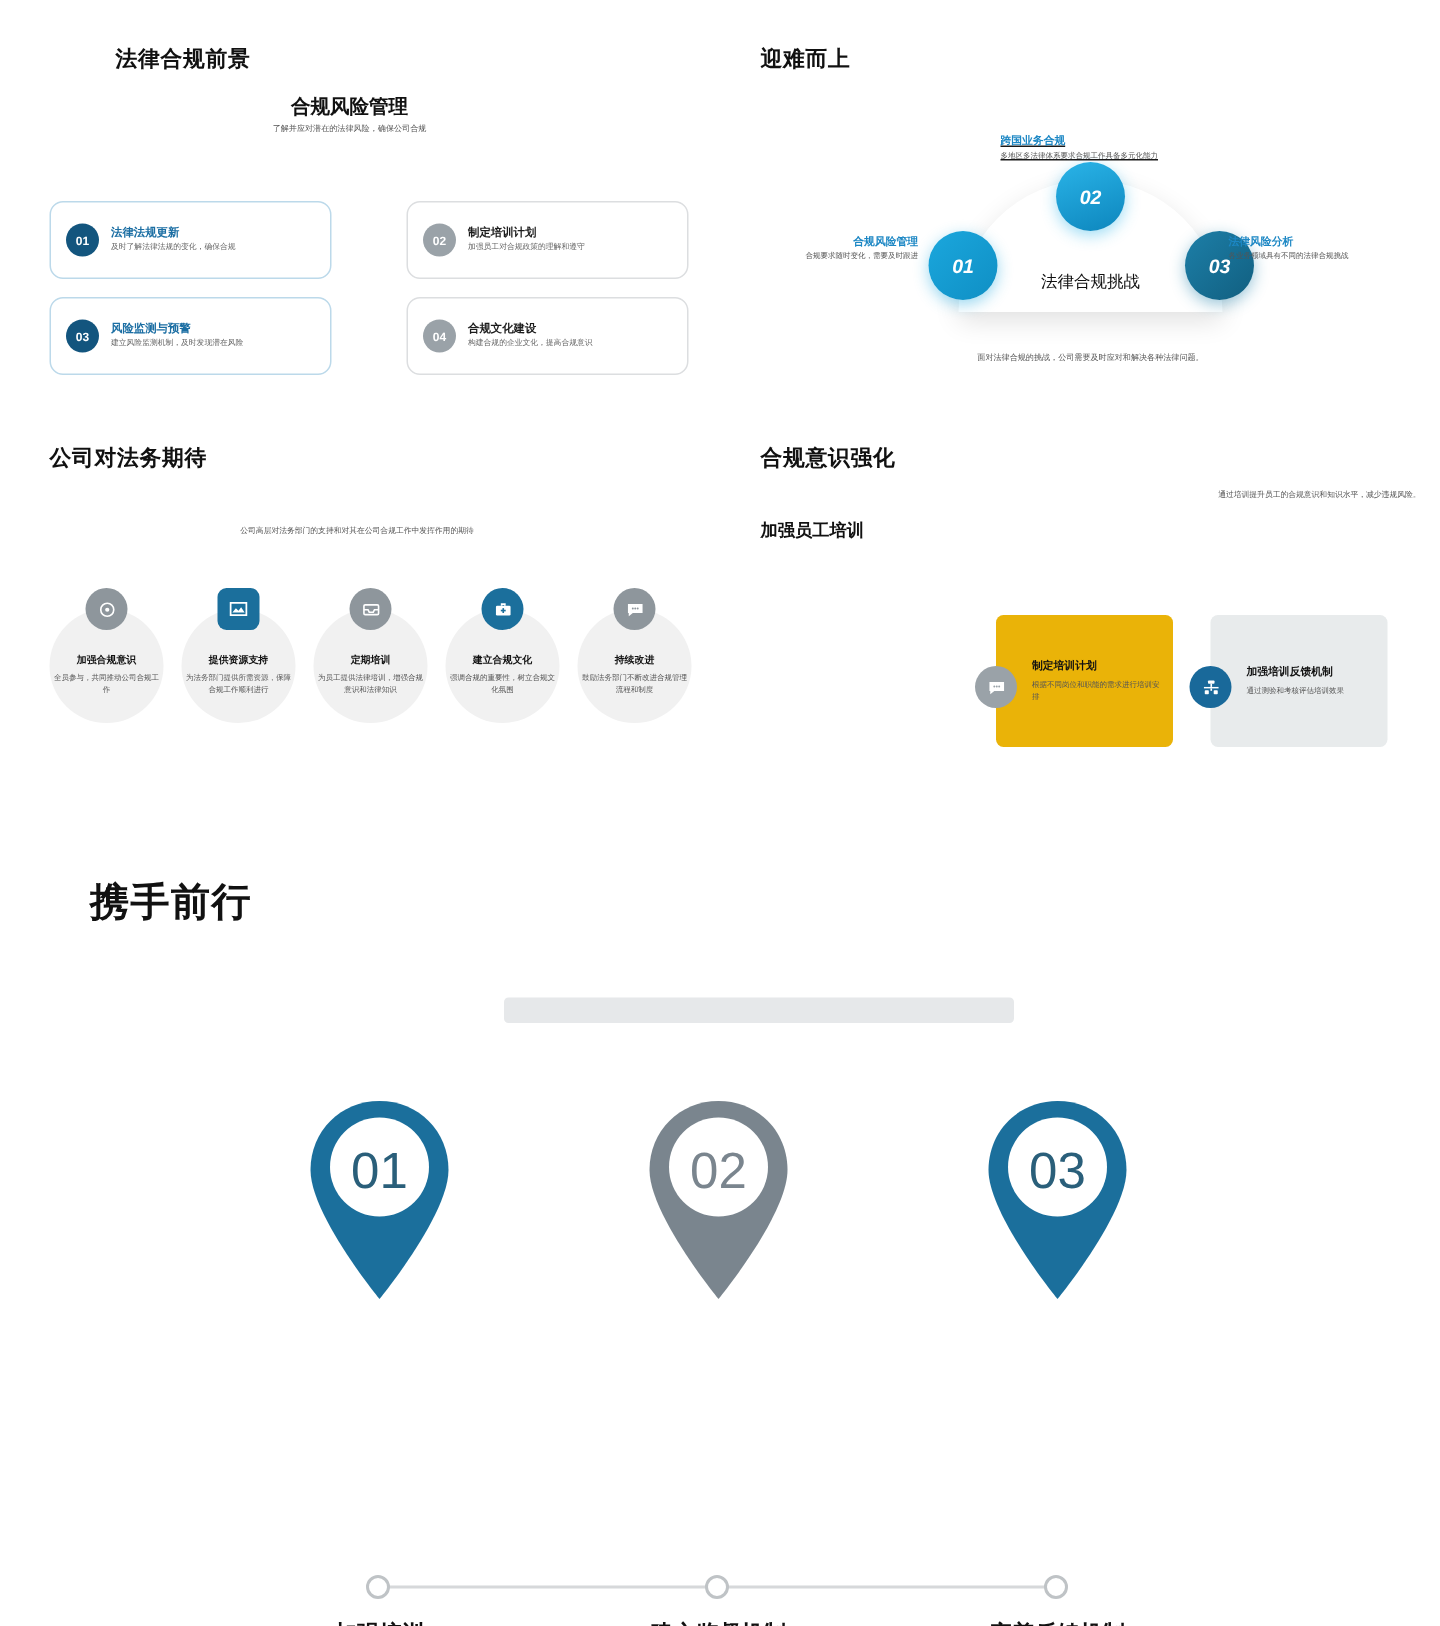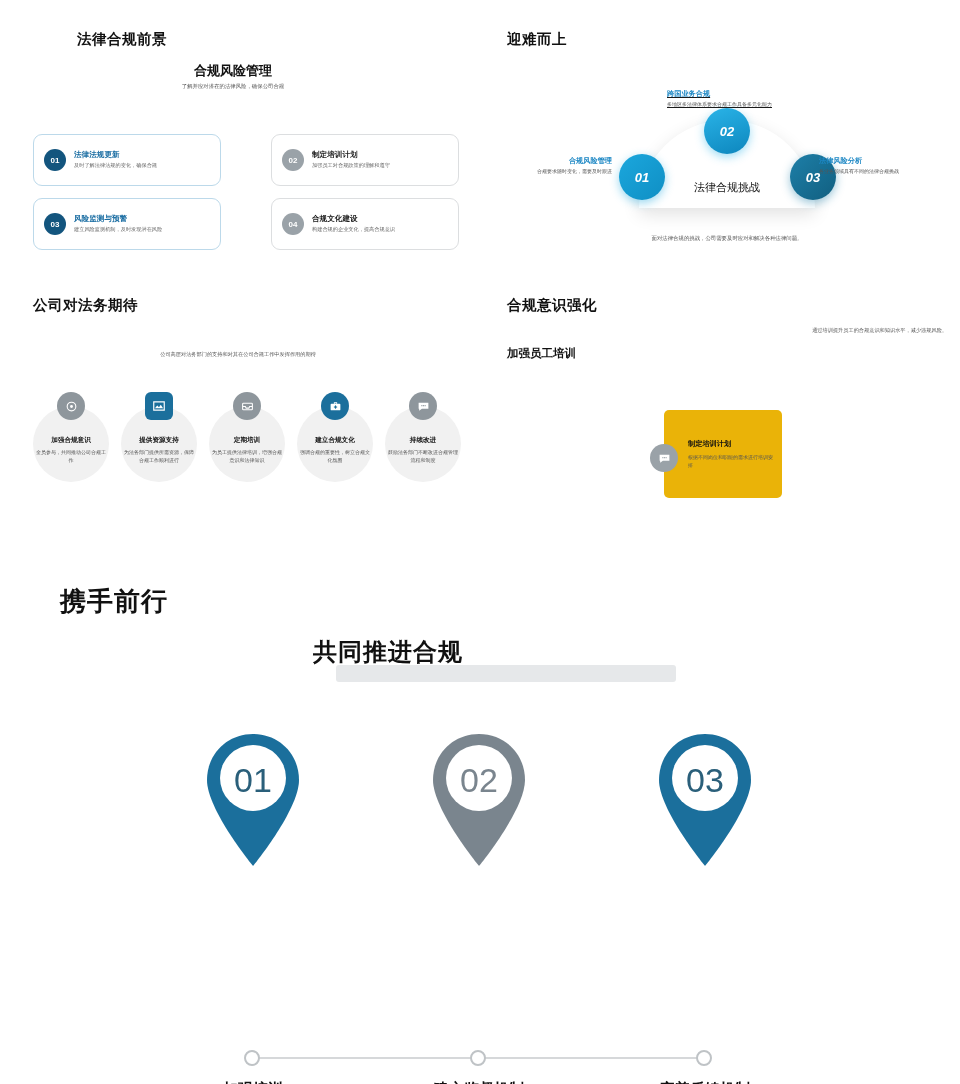--- a/index.html
+++ b/index.html
@@ -344,25 +344,40 @@
             <circle cx="12" cy="10.5" r="1.2" fill="#9aa2a8"></circle>
             <circle cx="15" cy="10.5" r="1.2" fill="#9aa2a8"></circle>
         </svg>
       </div>
       <div class="txt">
         <div class="t">制定培训计划</div>
         <div class="d">根据不同岗位和职能的需求进行培训安排</div>
       </div>
     </div>
 
+    <div class="tcard g" id="t2">
+      <div class="ic blue">
+        <svg width="13" height="13" viewBox="0 0 24 24" fill="#fff">
+          <rect x="8" y="3" width="8" height="4" rx="1"></rect>
+            <rect x="11" y="7" width="2" height="4"></rect>
+          <rect x="3" y="11" width="18" height="1.8"></rect>
+          <rect x="4" y="15" width="5" height="5" rx="1"></rect>
+            <rect x="15" y="15" width="5" height="5" rx="1"></rect>
+          <rect x="11" y="12.8" width="2" height="3"></rect>
+        </svg>
+      </div>
+      <div class="txt">
+        <div class="t">加强培训反馈机制</div>
+        <div class="d">通过测验和考核评估培训效果</div>
+      </div>
+    </div>
   </div>
 
   <div class="panel" id="p5">
     <div class="big-hdr">携手前行</div>
-    <div class="big-title">共同推进合规</div>
     <div class="ph-bar"></div>
 
     <div class="pin-row">
       <div class="axis-line"></div>
 
       <div class="pin-item" id="pin0">
         <svg class="pin-svg" width="100" height="140" viewBox="0 0 100 140">
           <path d="M50 4 C24 4 4 24 4 50 C4 80 50 136 50 136 C50 136 96 80 96 50 C96 24 76 4 50 4 Z" fill="#1b6f9c"></path>
           <circle cx="50" cy="48" r="33" fill="#ffffff"></circle>
           <text x="50" y="62" text-anchor="middle" font-family="Liberation Sans, sans-serif" font-size="34" fill="#2a5f7a">01</text>

